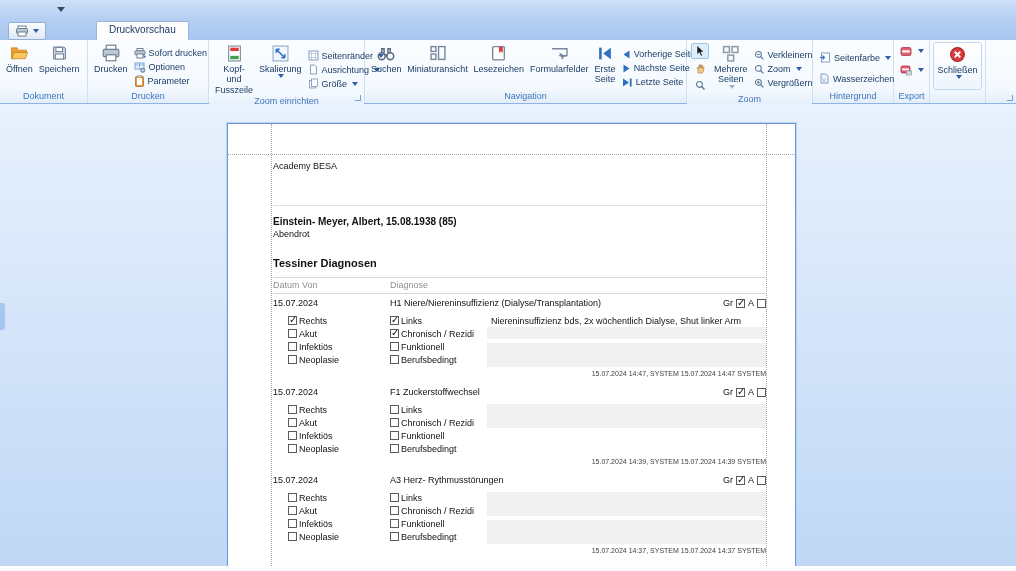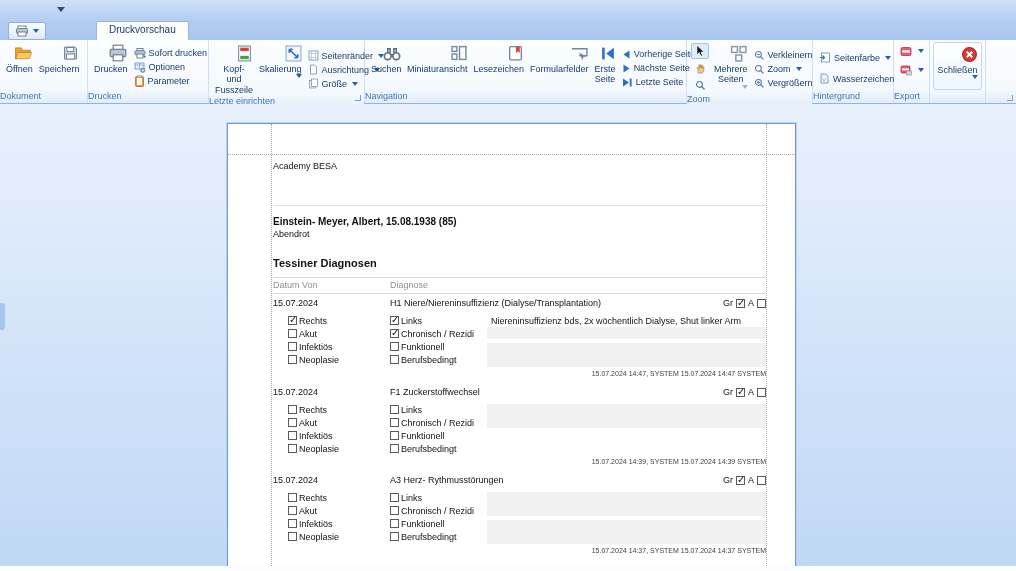--- a/index.html
+++ b/index.html
@@ -14,22 +14,22 @@
   .tabrow { height:20px; background:linear-gradient(#b4cef2,#a7c6ef); display:flex; align-items:flex-end; padding-left:8px;gap:46px; }
   .appbtn { width:38px; height:18px; margin-bottom:0; margin-right:4px; background:linear-gradient(#fafcfe,#dfe9f5);
     border:1px solid #93afd4; border-radius:2px; display:flex; align-items:center; justify-content:center; gap:2px; cursor:pointer; }
   .tab-active { height:19px; background:#fdfdfe; border:1px solid #9ab5d9; border-bottom:none; border-radius:2px 2px 0 0;
     padding:2px 12px 0; font-size:10px; color:#17355e; cursor:pointer; }
 
   
   .ribbon { height:64px; background:linear-gradient(#fbfdff,#f2f8fe); border-bottom:1px solid #8fb3e3; display:flex; }
   .rgroup { display:flex; flex-direction:column; border-right:1px solid #cfe0f5; position:relative; }
   .rcontent { flex:1; display:flex; align-items:stretch; padding:2px 3px 0; }
-  .rlabelbar { height:13px; text-align:left; font-size:9px; color:#4076b8; background:linear-gradient(#f1f7fe,#e3eefb); line-height:13px; }
-  .rbig { display:flex; flex-direction:column; align-items:flex-end; padding:1px 3px 0; border-radius:3px; cursor:pointer; text-align:center; }
+  .rlabelbar { height:13px; text-align:center; font-size:9px; color:#4076b8; background:linear-gradient(#f1f7fe,#e3eefb); line-height:13px; }
+  .rbig { display:flex; flex-direction:column; align-items:center; padding:1px 3px 0; border-radius:3px; cursor:pointer; text-align:center; }
   .rbig .ricon { height:20px; display:flex; align-items:center; justify-content:center; }
   .rbig .rlbl { font-size:9px; color:#1a3d66; line-height:1.15; margin-top:1px; }
   .rstack { display:flex; flex-direction:column; justify-content:center; padding-top:2px; }
   .rsmall { display:flex; align-items:center; gap:3px; font-size:9px; color:#1a3d66; height:14px; padding:0 3px; border-radius:2px; cursor:pointer; white-space:nowrap; }
   .dd { width:0; height:0; border-left:3px solid transparent; border-right:3px solid transparent; border-top:4px solid #2b5fa8; margin-left:2px; flex:none; }
   .dd.muted { border-top-color:#9fb4cc; }
   .toolcol { display:flex; flex-direction:column; gap:1px; padding:1px 2px 0 1px; }
   .tool { width:18px; height:16px; display:flex; align-items:center; justify-content:center; border-radius:2px; border:1px solid transparent; cursor:pointer; }
   .tool.selected { border-color:#9ec3ea; background:#ddeefb; }
   .boxed { border:1px solid #c2d8f2; background:linear-gradient(#ffffff,#eef5fd); }
@@ -222,21 +222,21 @@
                 <svg width="11" height="11" viewBox="0 0 11 11">
                   <rect x="1.5" y="2.5" width="6" height="7.5" fill="#eef4fb" stroke="#6d89ad" stroke-width=".7"></rect>
                   <rect x="3.5" y="1" width="6" height="7.5" fill="#fff" stroke="#6d89ad" stroke-width=".7"></rect>
                 </svg>
               </span>
             <span>Größe</span>
               <span class="dd"></span>
           </div>
         </div>
       </div>
-      <div class="rlabelbar">Letzte einrichten</div>
+      <div class="rlabelbar">Zoom einrichten</div>
       <div class="launcher"></div>
     </div>
 
     <div class="rgroup" style="width:322px">
       <div class="rcontent">
         <div class="rbig">
           <span class="ricon">
               <svg width="20" height="16" viewBox="0 0 18 15">
                 <circle cx="5" cy="10.5" r="3.2" fill="none" stroke="#5a6b7d" stroke-width="1.5"></circle>
                 <circle cx="13" cy="10.5" r="3.2" fill="none" stroke="#5a6b7d" stroke-width="1.5"></circle>

